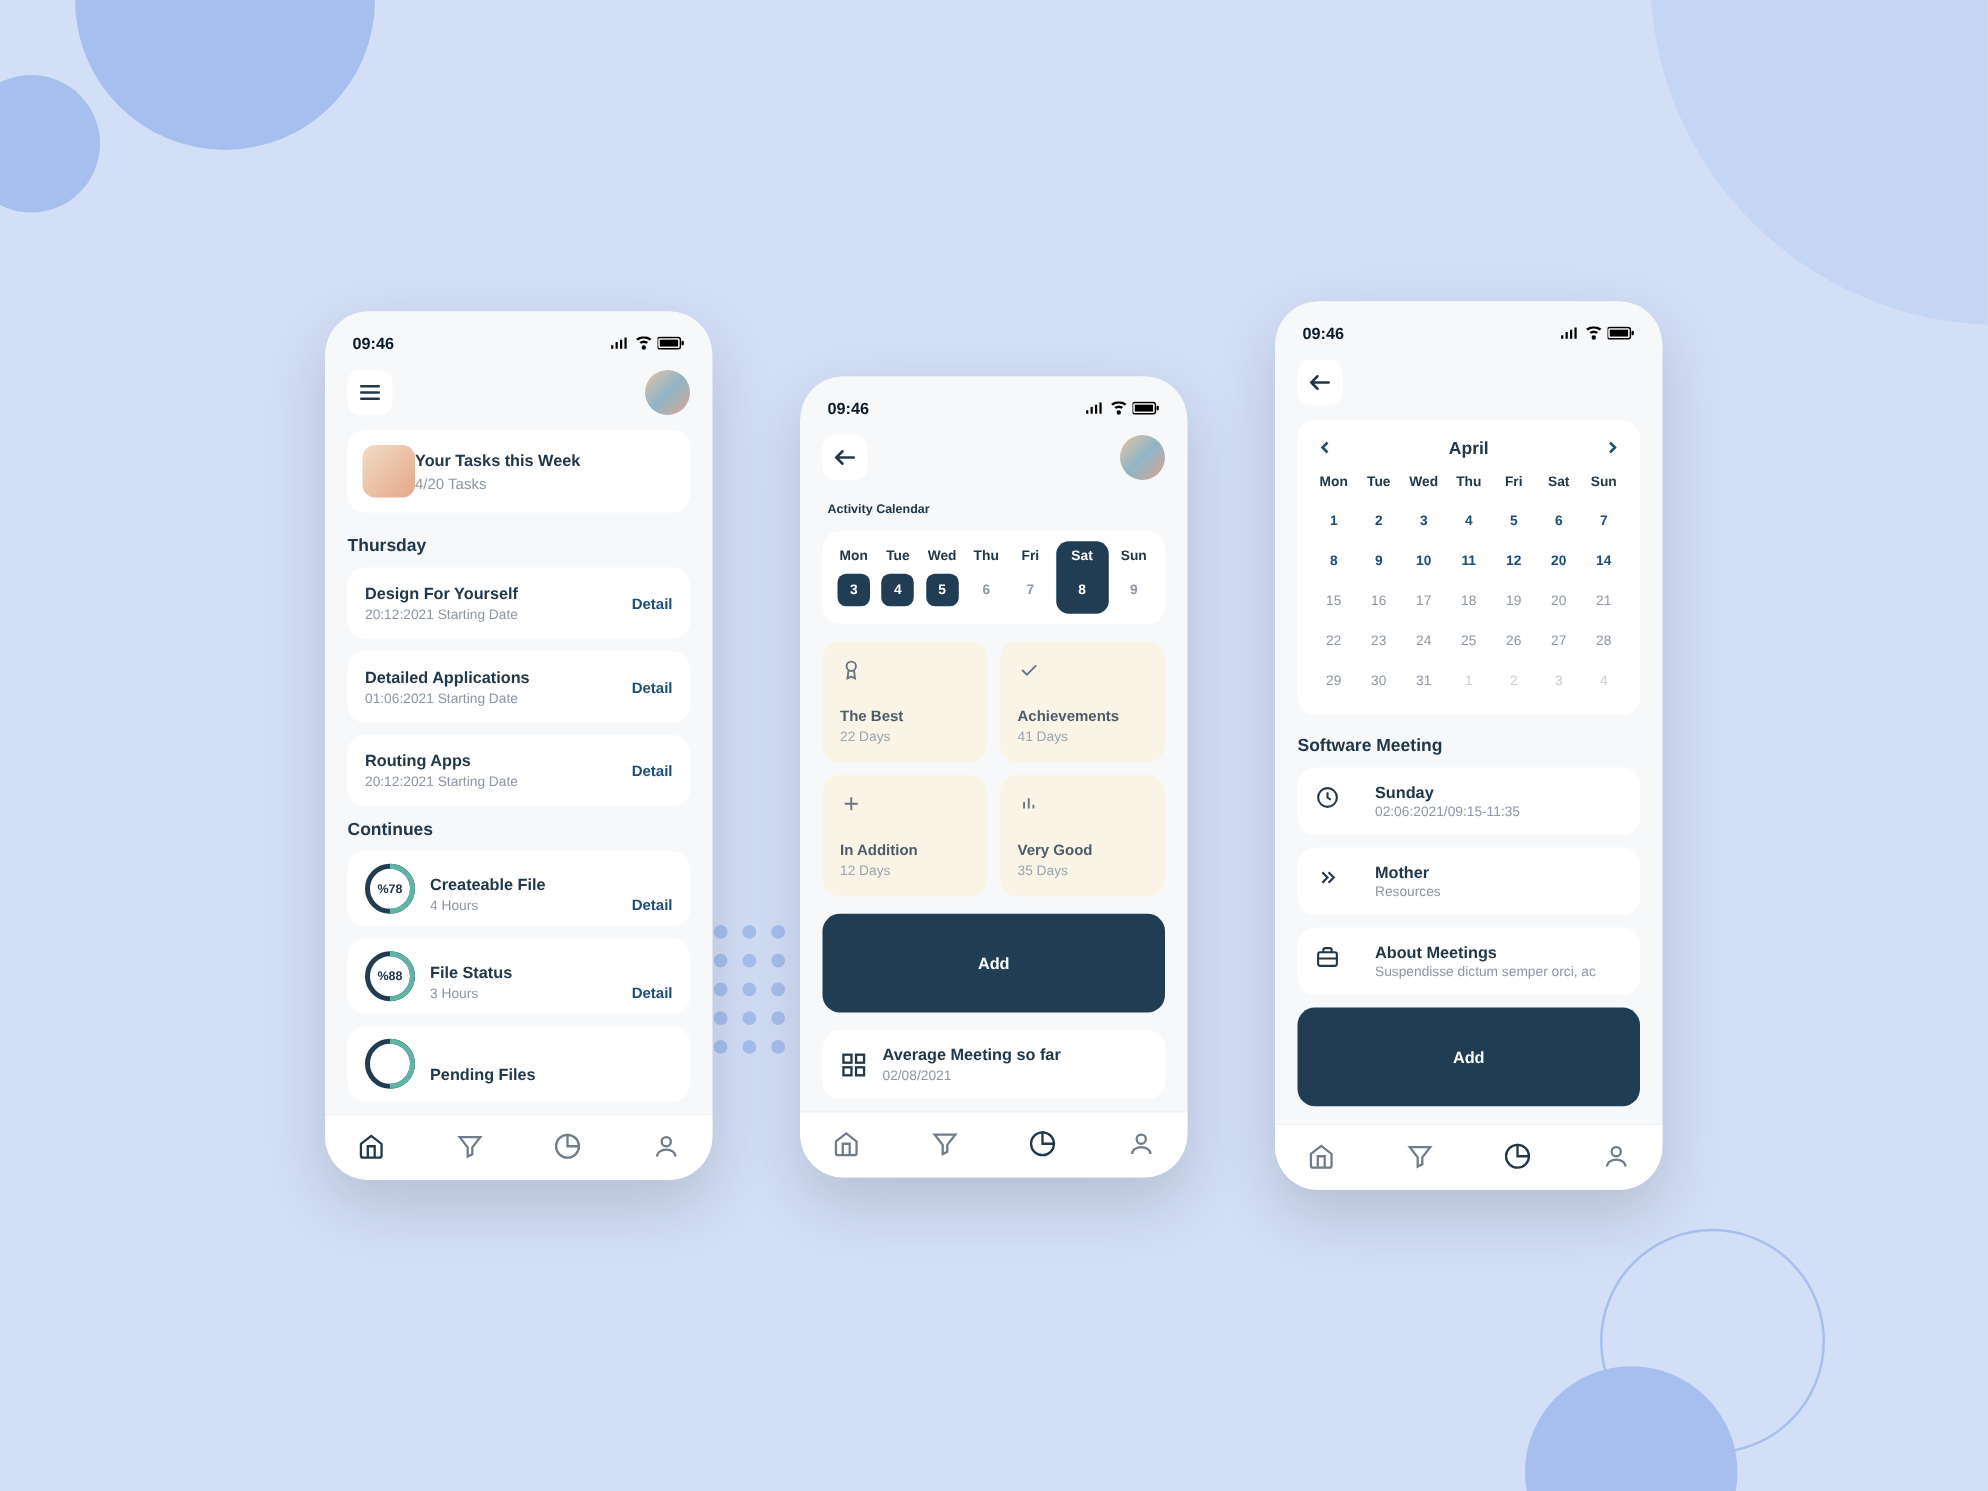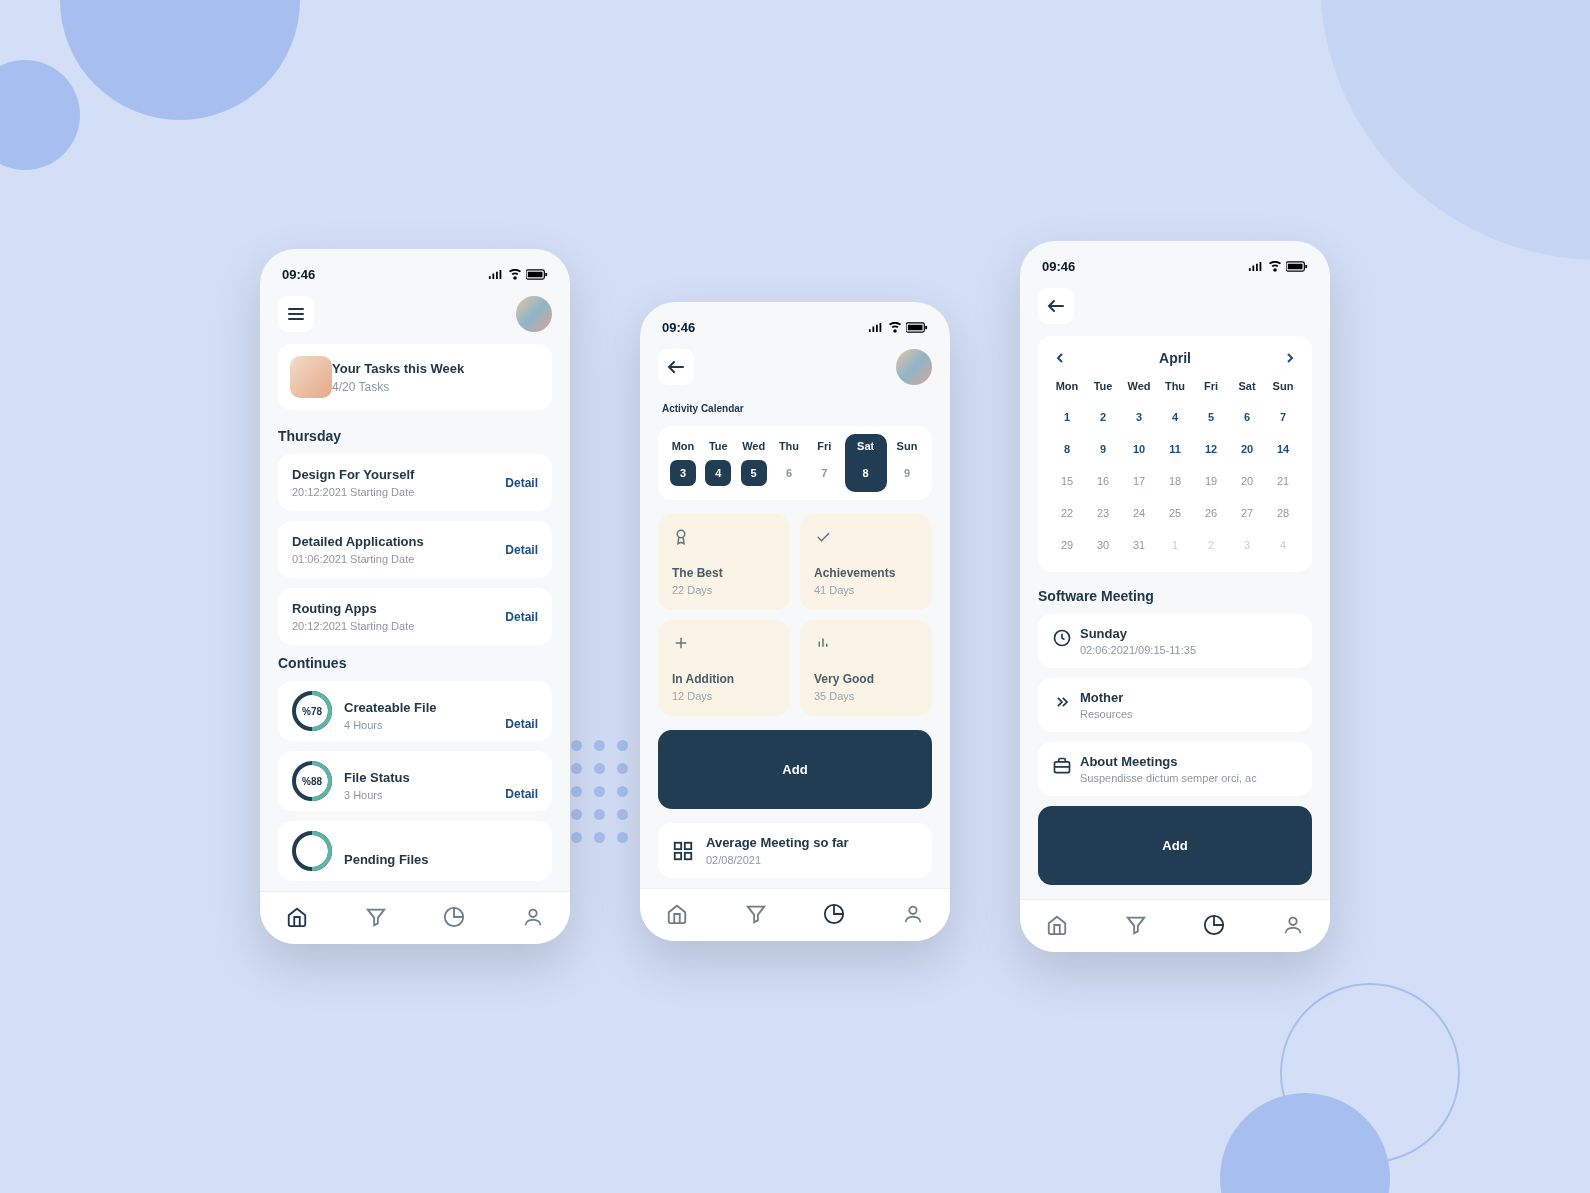--- a/index.html
+++ b/index.html
@@ -59,21 +59,21 @@
 .avg-icon { width: 22px; height: 22px; color: #21374a; }
 .cal-card { background: #fff; border-radius: 14px; padding: 14px; margin-bottom: 16px; }
 .cal-header { display: flex; justify-content: space-between; align-items: center; margin-bottom: 14px; }
 .cal-month { font-size: 14px; font-weight: 700; color: #21374a; }
 .cal-arrow { color: #1b4e80; cursor: pointer; width: 16px; height: 16px; }
 .cal-grid { display: grid; grid-template-columns: repeat(7, 1fr); gap: 6px; text-align: center; }
 .cal-dow { font-size: 11px; font-weight: 700; color: #21374a; padding-bottom: 6px; }
 .cal-day { font-size: 11px; color: #8d97a3; padding: 7px 0; cursor: pointer; border-radius: 6px; }
 .cal-day.range { color: #1b4e80; font-weight: 600; }
 .cal-day.dim { color: #c7cdd4; }
-.meet-card { background: #fff; border-radius: 14px; padding: 12px 14px; display: flex; gap: 8px; align-items: flex-start; margin-bottom: 10px; }
+.meet-card { background: #fff; border-radius: 14px; padding: 12px 14px; display: flex; gap: 28px; align-items: flex-start; margin-bottom: 10px; }
 .meet-icon { color: #21374a; flex-shrink: 0; margin-top: 2px; }
 .meet-title { font-size: 13px; font-weight: 700; color: #21374a; margin-bottom: 3px; }
 .meet-sub { font-size: 11px; color: #8d97a3; }
 </style>
 </head>
 <body>
 
 <div class="bg-circle bg-c1"></div>
 <div class="bg-circle bg-c2"></div>
 <div class="bg-circle bg-c3"></div>

